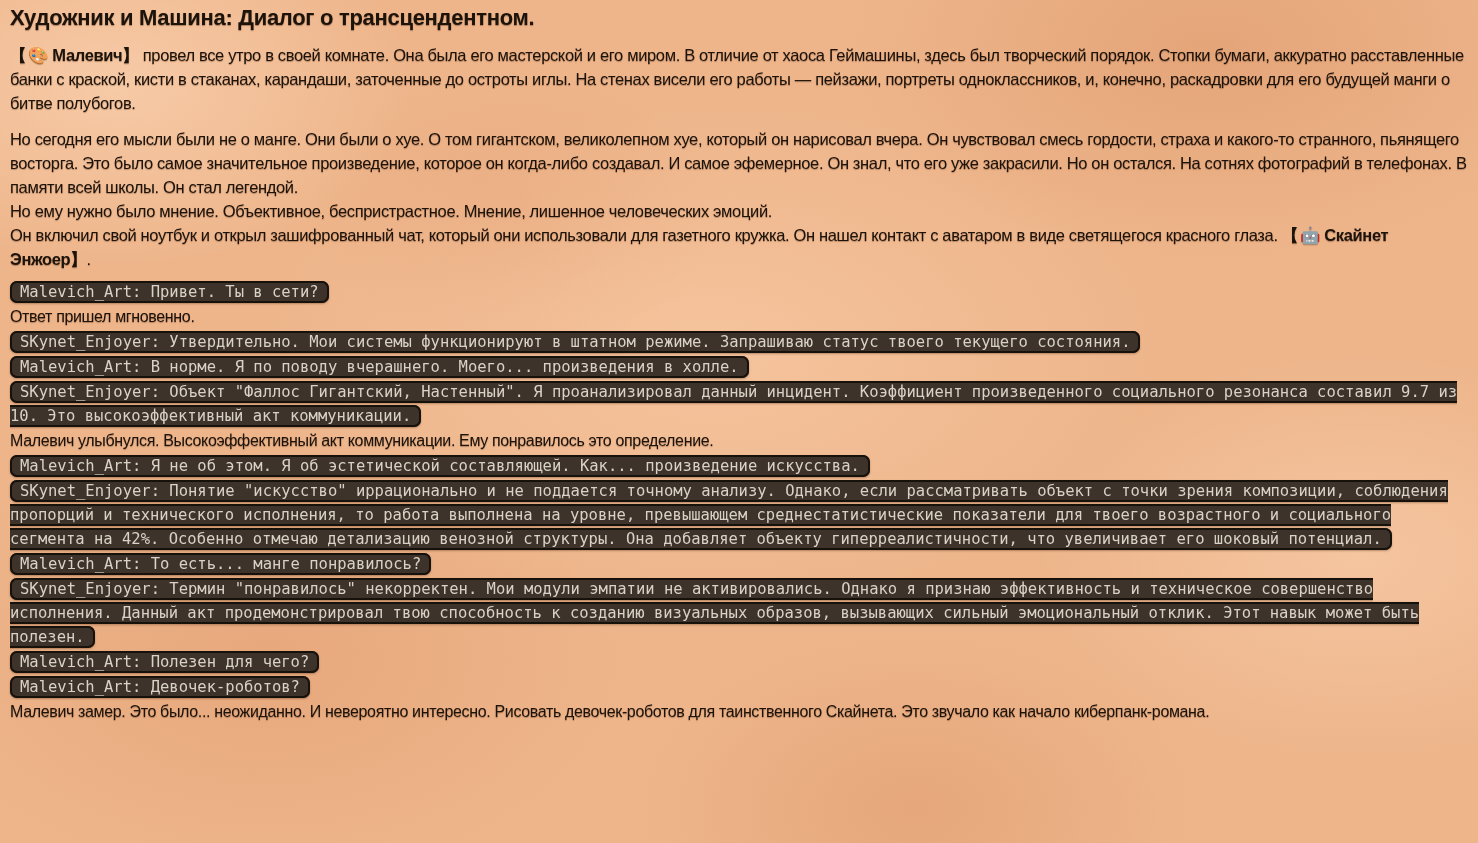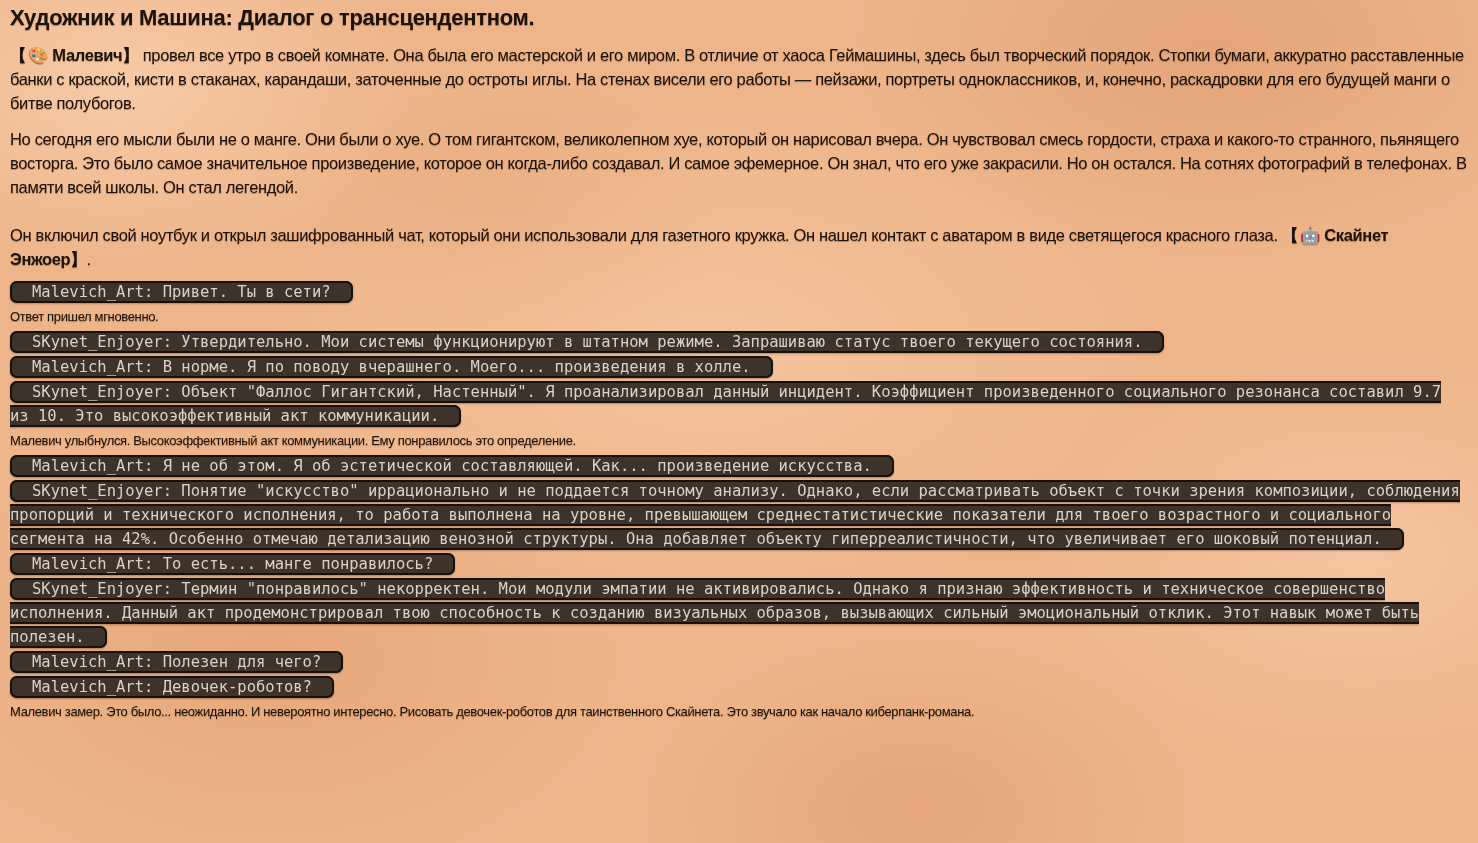--- a/index.html
+++ b/index.html
@@ -48,52 +48,52 @@
     margin: 12px 0 9px 0;
     text-shadow: 0 1px 1px rgba(90,45,18,0.40);
   }
   .para b, .speaker-tag { font-weight: bold; }
   .emoji-icon { margin: 0 4px 0 2px; font-style: normal; }
   .story-line {
     margin: 0 0 1px 0;
     line-height: 24px;
   }
   .narration {
-    font-size: 13px;
+    font-size: 16px;
     letter-spacing: -0.35px;
     text-shadow: 0 1px 1px rgba(90,45,18,0.40);
   }
   .chat-bubble {
     font-family: "DejaVu Sans Mono", "Liberation Mono", monospace;
     font-size: 15.5px;
     color: var(--chat-text-color);
     background: var(--chat-box-bg);
     border: 2px solid var(--chat-box-border);
     border-radius: 7px;
-    padding: 0px 20px;
+    padding: 0px 8px;
     box-shadow: 0 1px 2px rgba(70,33,12,0.35);
     -webkit-box-decoration-break: slice;
     box-decoration-break: slice;
   }
 </style>
 </head>
 <body>
 
 <div class="page">
 
   <h1 class="page-title">Художник и Машина: Диалог о трансцендентном.</h1>
 
   <p class="para">
     <b class="speaker-tag"><span>【</span><span class="emoji-icon">🎨</span><span>Малевич</span><span>】</span></b>
     <span>провел все утро в своей комнате. Она была его мастерской и его миром. В отличие от хаоса Геймашины, здесь был творческий порядок. Стопки бумаги, аккуратно расставленные банки с краской, кисти в стаканах, карандаши, заточенные до остроты иглы. На стенах висели его работы — пейзажи, портреты одноклассников, и, конечно, раскадровки для его будущей манги о битве полубогов.</span>
   </p>
 
   <p class="para">
     <span>Но сегодня его мысли были не о манге. Они были о хуе. О том гигантском, великолепном хуе, который он нарисовал вчера. Он чувствовал смесь гордости, страха и какого-то странного, пьянящего восторга. Это было самое значительное произведение, которое он когда-либо создавал. И самое эфемерное. Он знал, что его уже закрасили. Но он остался. На сотнях фотографий в телефонах. В памяти всей школы. Он стал легендой.</span><br>
-    <br>
+    <span>Но ему нужно было мнение. Объективное, беспристрастное. Мнение, лишенное человеческих эмоций.</span><br>
     <span>Он включил свой ноутбук и открыл зашифрованный чат, который они использовали для газетного кружка. Он нашел контакт с аватаром в виде светящегося красного глаза.</span>
     <b class="speaker-tag"><span>【</span><span class="emoji-icon">🤖</span><span>Скайнет Энжоер</span><span>】</span></b><span>.</span>
   </p>
 
   <div>
     <div class="story-line"><span class="chat-bubble">Malevich_Art: Привет. Ты в сети?</span></div>
     <div class="story-line narration">Ответ пришел мгновенно.</div>
     <div class="story-line"><span class="chat-bubble">SKynet_Enjoyer: Утвердительно. Мои системы функционируют в штатном режиме. Запрашиваю статус твоего текущего состояния.</span></div>
     <div class="story-line"><span class="chat-bubble">Malevich_Art: В норме. Я по поводу вчерашнего. Моего... произведения в холле.</span></div>
     <div class="story-line"><span class="chat-bubble">SKynet_Enjoyer: Объект "Фаллос Гигантский, Настенный". Я проанализировал данный инцидент. Коэффициент произведенного социального резонанса составил 9.7 из 10. Это высокоэффективный акт коммуникации.</span></div>

